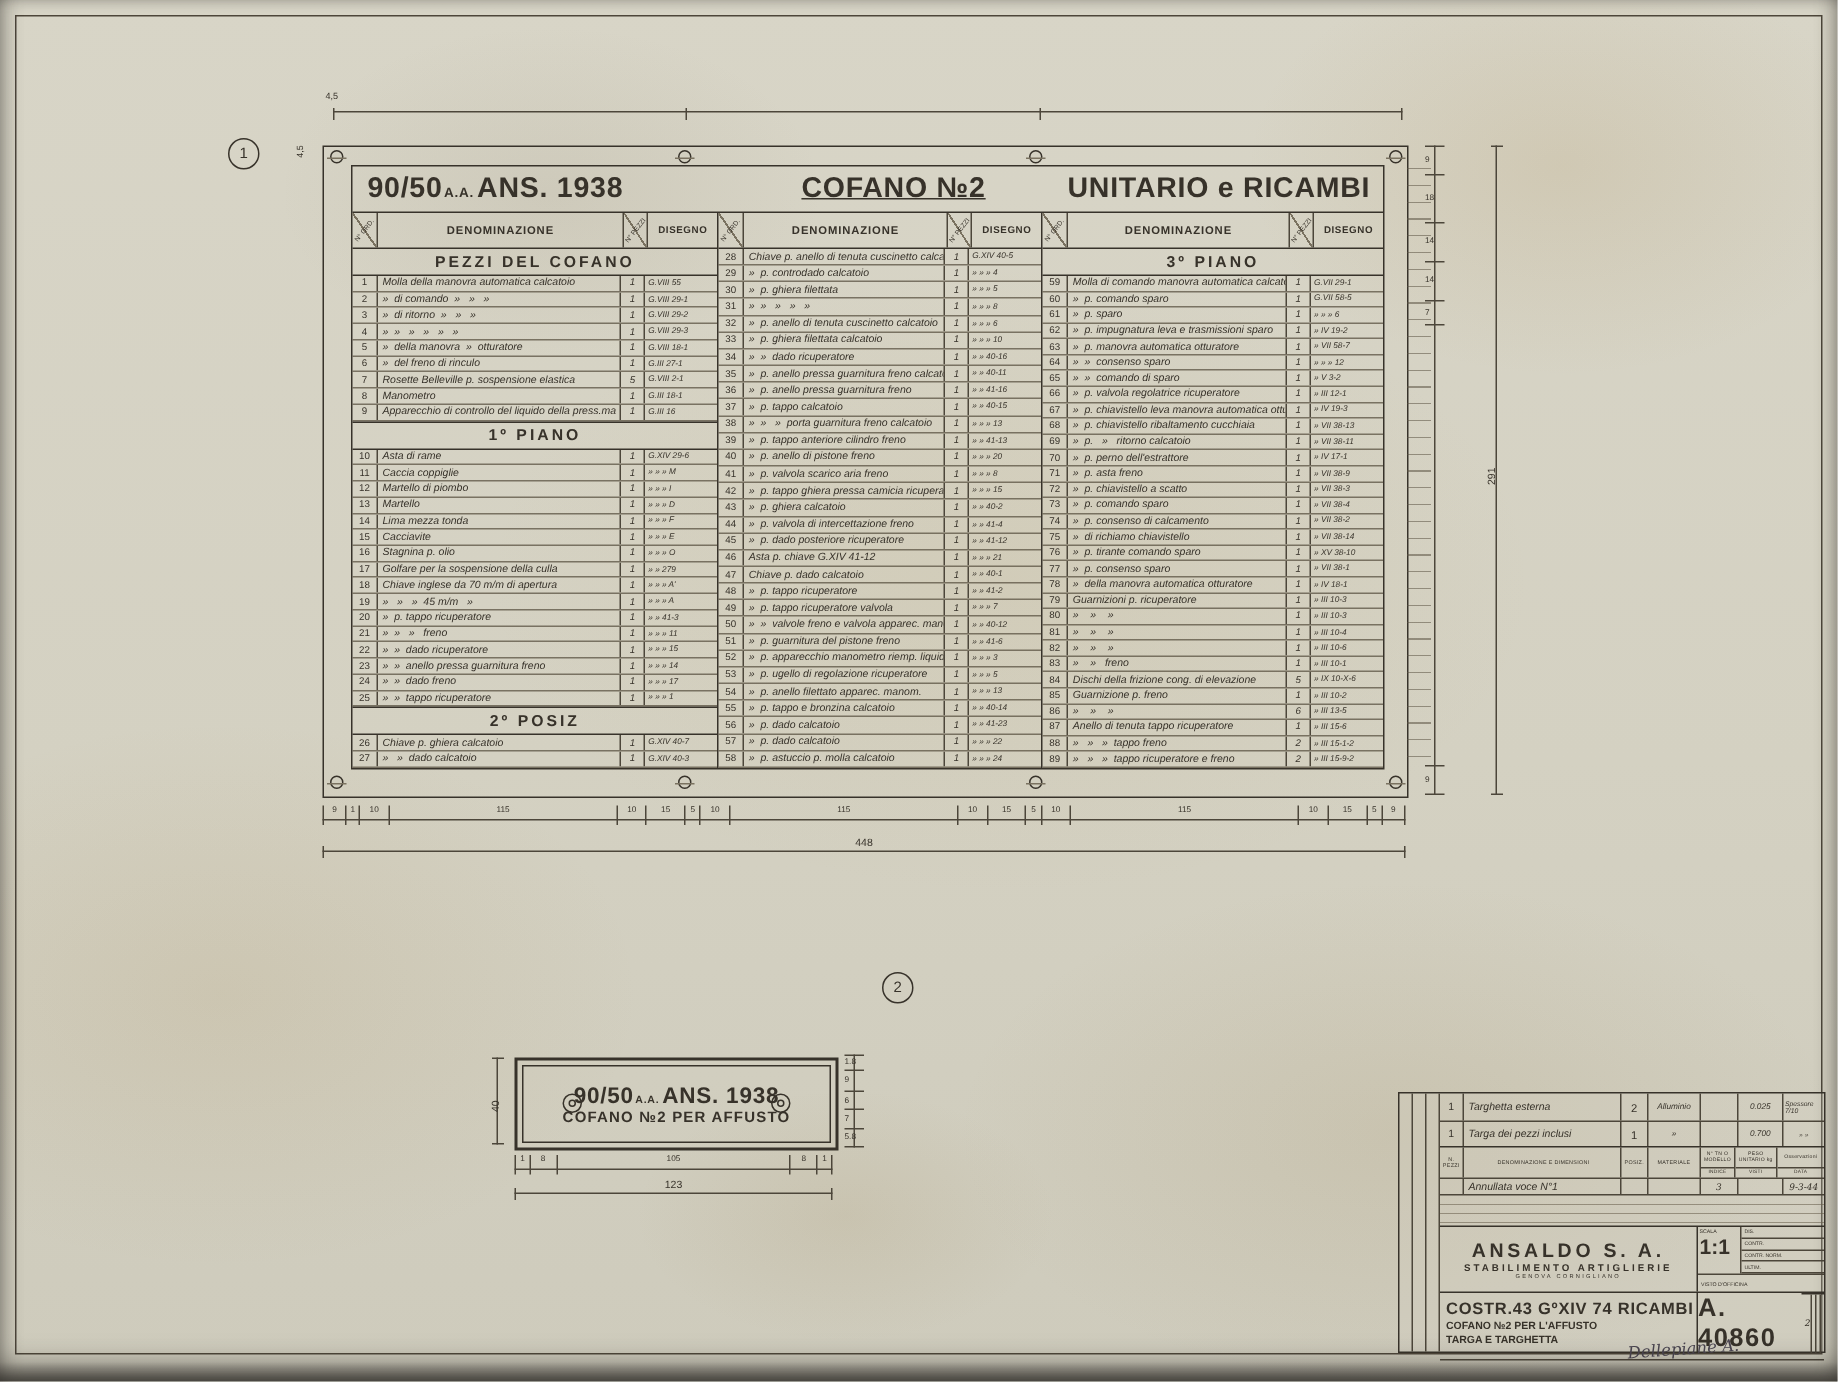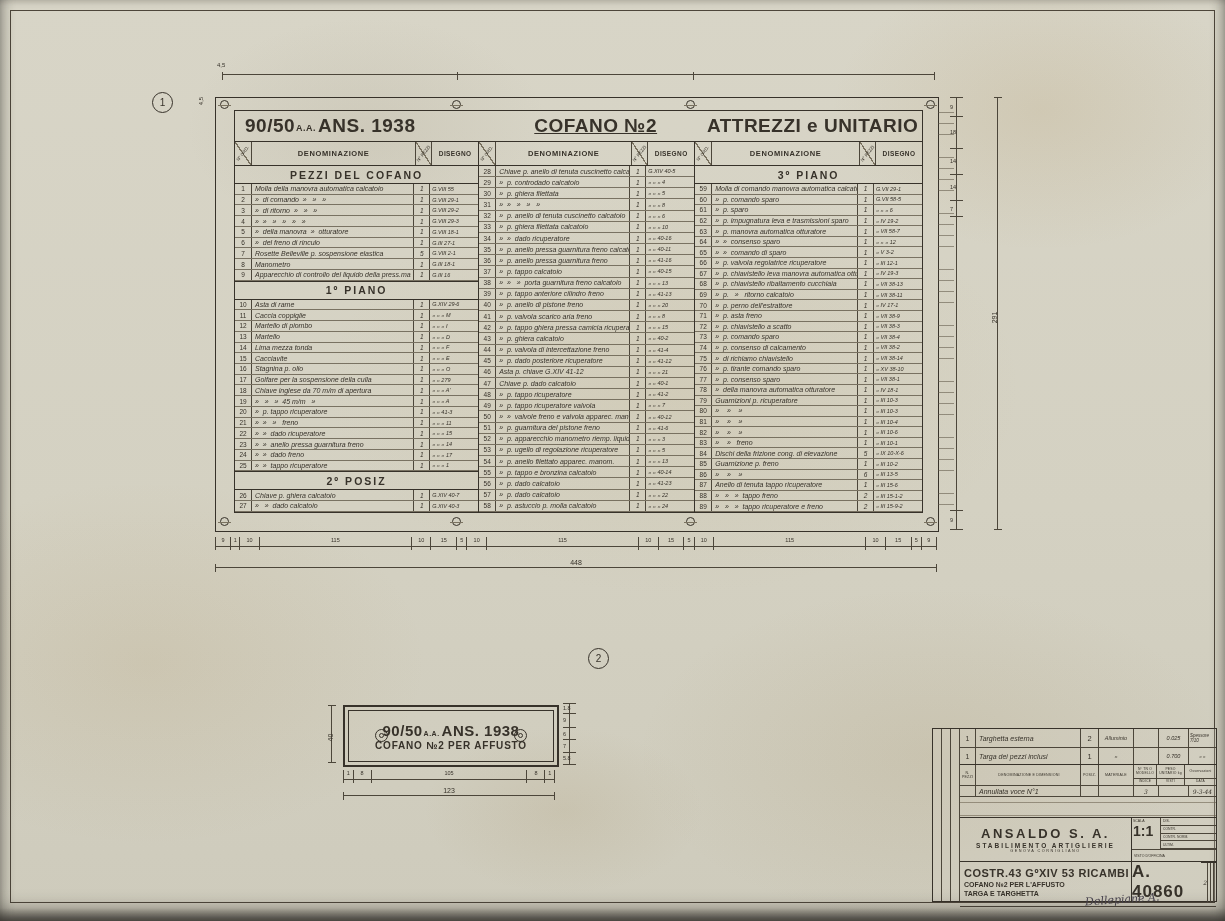--- a/index.html
+++ b/index.html
@@ -174,21 +174,21 @@
     <div class="hole" style="left:710px;top:419px;"></div>
 
     <div id="tbl-content">
       <div class="title-band">
         <div class="tcell c1">
           <span>90/50</span>
             <span class="tsub">A.A.</span>
             <span>ANS. 1938</span>
         </div>
         <div class="tcell c2">COFANO №2</div>
-        <div class="tcell c3">ATTREZZI e UNITARIO</div>
+        <div class="tcell c3">UNITARIO e RICAMBI</div>
       </div>
       <div class="cols">
         <div class="pcol c1">
           <div class="phead">
             <div class="hc n1 diagbg">
                 <span class="rot">N° ORD.</span>
               </div>
             <div class="hc nm">DENOMINAZIONE</div>
             <div class="hc qy diagbg">
                 <span class="rot">N° PEZZI</span>
@@ -975,21 +975,21 @@
                 <div>CONTR.</div>
                 <div>CONTR. NORM.</div>
                 <div>ULTIM.</div>
               </div>
           </div>
           <div class="sb-visto">VISTO D'OFFICINA</div>
         </div>
       </div>
       <div class="tb-costr">
         <div class="tb-cs-left">
-          <div class="cs1">COSTR.43 GºXIV 53   RICAMBI</div>
+          <div class="cs1">COSTR.43 GºXIV 74   RICAMBI</div>
           <div class="cs2">COFANO №2 PER L'AFFUSTO</div>
           <div class="cs3">TARGA E TARGHETTA</div>
         </div>
         <div class="numbox">
           <div class="bignum">A. 40860</div>
           <div class="num-sub">
             <span class="curs">2</span>
             <span></span>
               <span></span>
               <span></span>

